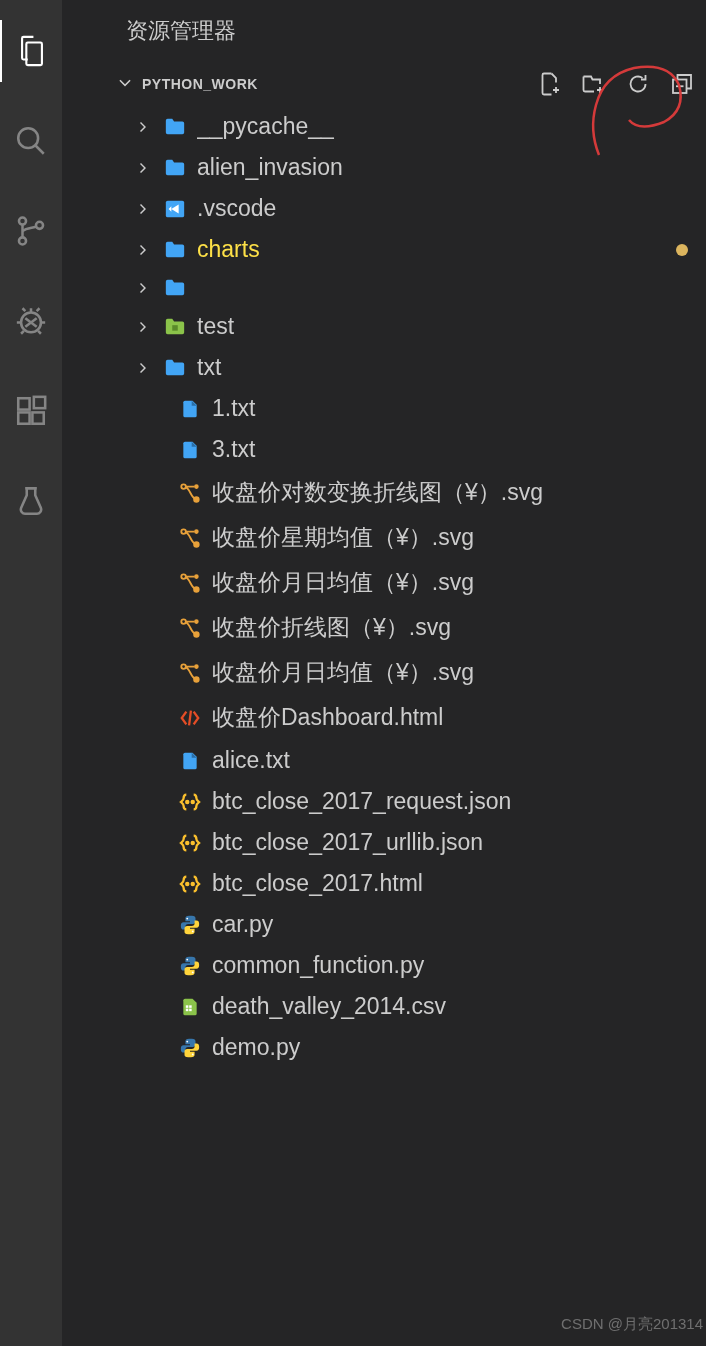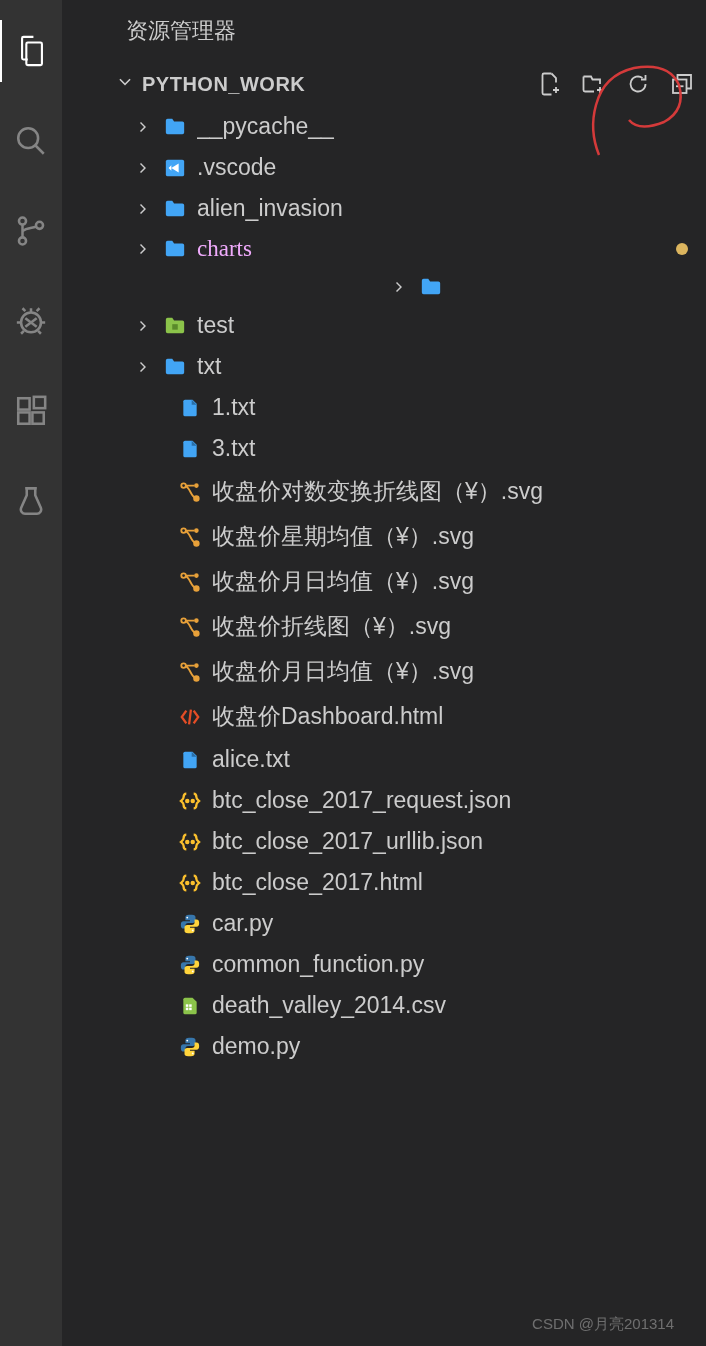--- a/index.html
+++ b/index.html
@@ -44,21 +44,21 @@
 }
 .sidebar-title {
   padding: 16px 28px;
   font-size: 22px;
   color: #cccccc;
 }
 .section-header {
   display: flex;
   align-items: center;
   padding: 10px 12px 10px 18px;
-  font-size: 20px;
+  font-size: 14px;
   font-weight: bold;
   color: #cccccc;
   letter-spacing: 0.5px;
 }
 .section-header .chevron {
   margin-right: 8px;
 }
 .section-header .title { flex: 1; }
 .section-actions {
   display: flex;
@@ -77,23 +77,22 @@
   overflow: auto;
 }
 .tree-item {
   display: flex;
   align-items: center;
   padding: 7px 8px;
   font-size: 23px;
   cursor: pointer;
   gap: 10px;
   color: #cccccc;
-  justify-content: center;
-}
-.tree-item.modified .label { color: #f0abfc; font-family: Liberation Serif, serif; }
+}
+.tree-item.modified .label { color: #fde047; }
 .tree-item .chevron {
   width: 20px;
   display: flex;
   justify-content: center;
   color: #cccccc;
 }
 .tree-item .icon {
   width: 24px;
   display: flex;
   justify-content: center;
@@ -109,21 +108,21 @@
   height: 12px;
   border-radius: 50%;
   background: #dcb55e;
   margin-right: 10px;
 }
 .indent-1 { padding-left: 35px; }
 .indent-2 { padding-left: 80px; }
 .watermark {
   position: absolute;
   bottom: 12px;
-  right: 32px;
+  right: 3px;
   font-size: 15px;
   color: rgba(200,200,200,0.45);
 }
 .annotation {
   position: absolute;
   top: 60px;
   right: 12px;
   pointer-events: none;
 }
 </style>
@@ -234,39 +233,39 @@
 
   </div>
         <div class="tree-item indent-1">
     <span class="chevron">
             <svg width="16" height="16" viewBox="0 0 16 16" fill="currentColor">
               <path d="M6 3l5 5-5 5-1-1 4-4-4-4z"></path>
             </svg>
           </span>
     <span class="icon">
             <svg width="22" height="22" viewBox="0 0 24 24" fill="#42a5f5">
+              <path d="M2 5a2 2 0 0 1 2-2h5l2 3h9a2 2 0 0 1 2 2v10a2 2 0 0 1-2 2H4a2 2 0 0 1-2-2V5z"></path>
+            </svg>
+          </span>
+    <span class="label">alien_invasion</span>
+
+  </div>
+        <div class="tree-item indent-1">
+    <span class="chevron">
+            <svg width="16" height="16" viewBox="0 0 16 16" fill="currentColor">
+              <path d="M6 3l5 5-5 5-1-1 4-4-4-4z"></path>
+            </svg>
+          </span>
+    <span class="icon">
+            <svg width="22" height="22" viewBox="0 0 24 24" fill="#42a5f5">
               <rect x="2" y="3" width="20" height="18" rx="2"></rect>
               <path d="M16 7l-8 5 8 5V7z M8 9l-3 3 3 3" fill="#fff"></path>
             </svg>
           </span>
     <span class="label">.vscode</span>
-
-  </div>
-        <div class="tree-item indent-1">
-    <span class="chevron">
-            <svg width="16" height="16" viewBox="0 0 16 16" fill="currentColor">
-              <path d="M6 3l5 5-5 5-1-1 4-4-4-4z"></path>
-            </svg>
-          </span>
-    <span class="icon">
-            <svg width="22" height="22" viewBox="0 0 24 24" fill="#42a5f5">
-              <path d="M2 5a2 2 0 0 1 2-2h5l2 3h9a2 2 0 0 1 2 2v10a2 2 0 0 1-2 2H4a2 2 0 0 1-2-2V5z"></path>
-            </svg>
-          </span>
-    <span class="label">alien_invasion</span>
 
   </div>
         <div class="tree-item indent-1 modified">
     <span class="chevron">
             <svg width="16" height="16" viewBox="0 0 16 16" fill="currentColor">
               <path d="M6 3l5 5-5 5-1-1 4-4-4-4z"></path>
             </svg>
           </span>
     <span class="icon">
             <svg width="22" height="22" viewBox="0 0 24 24" fill="#42a5f5">

